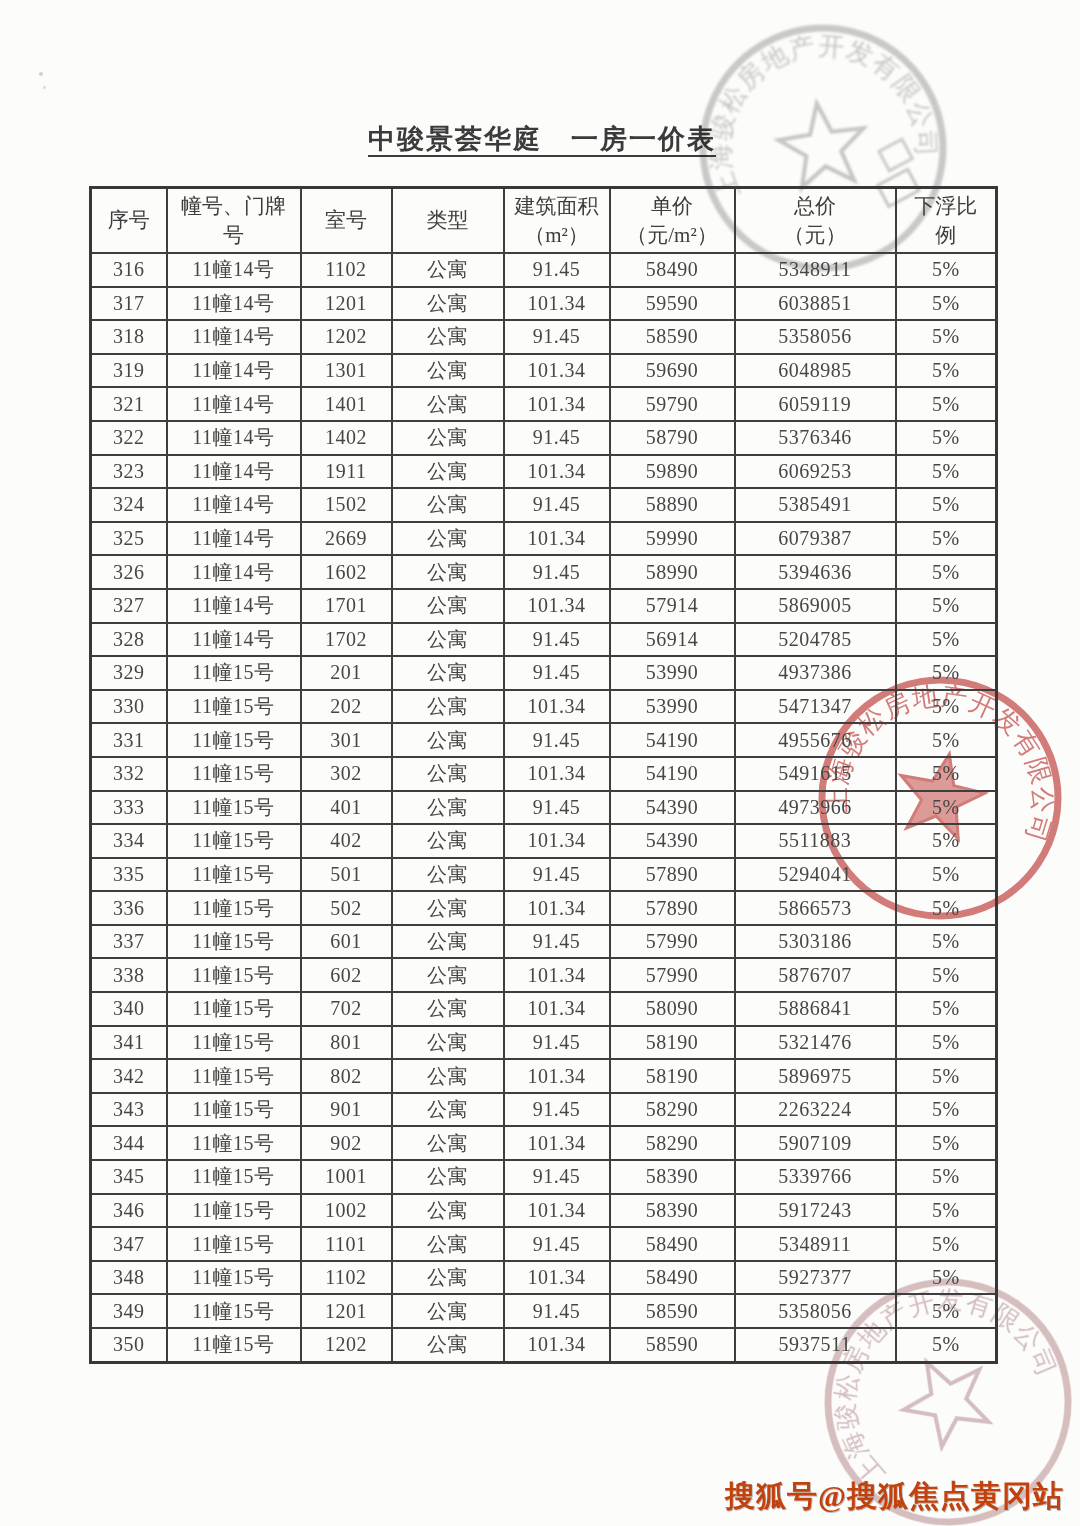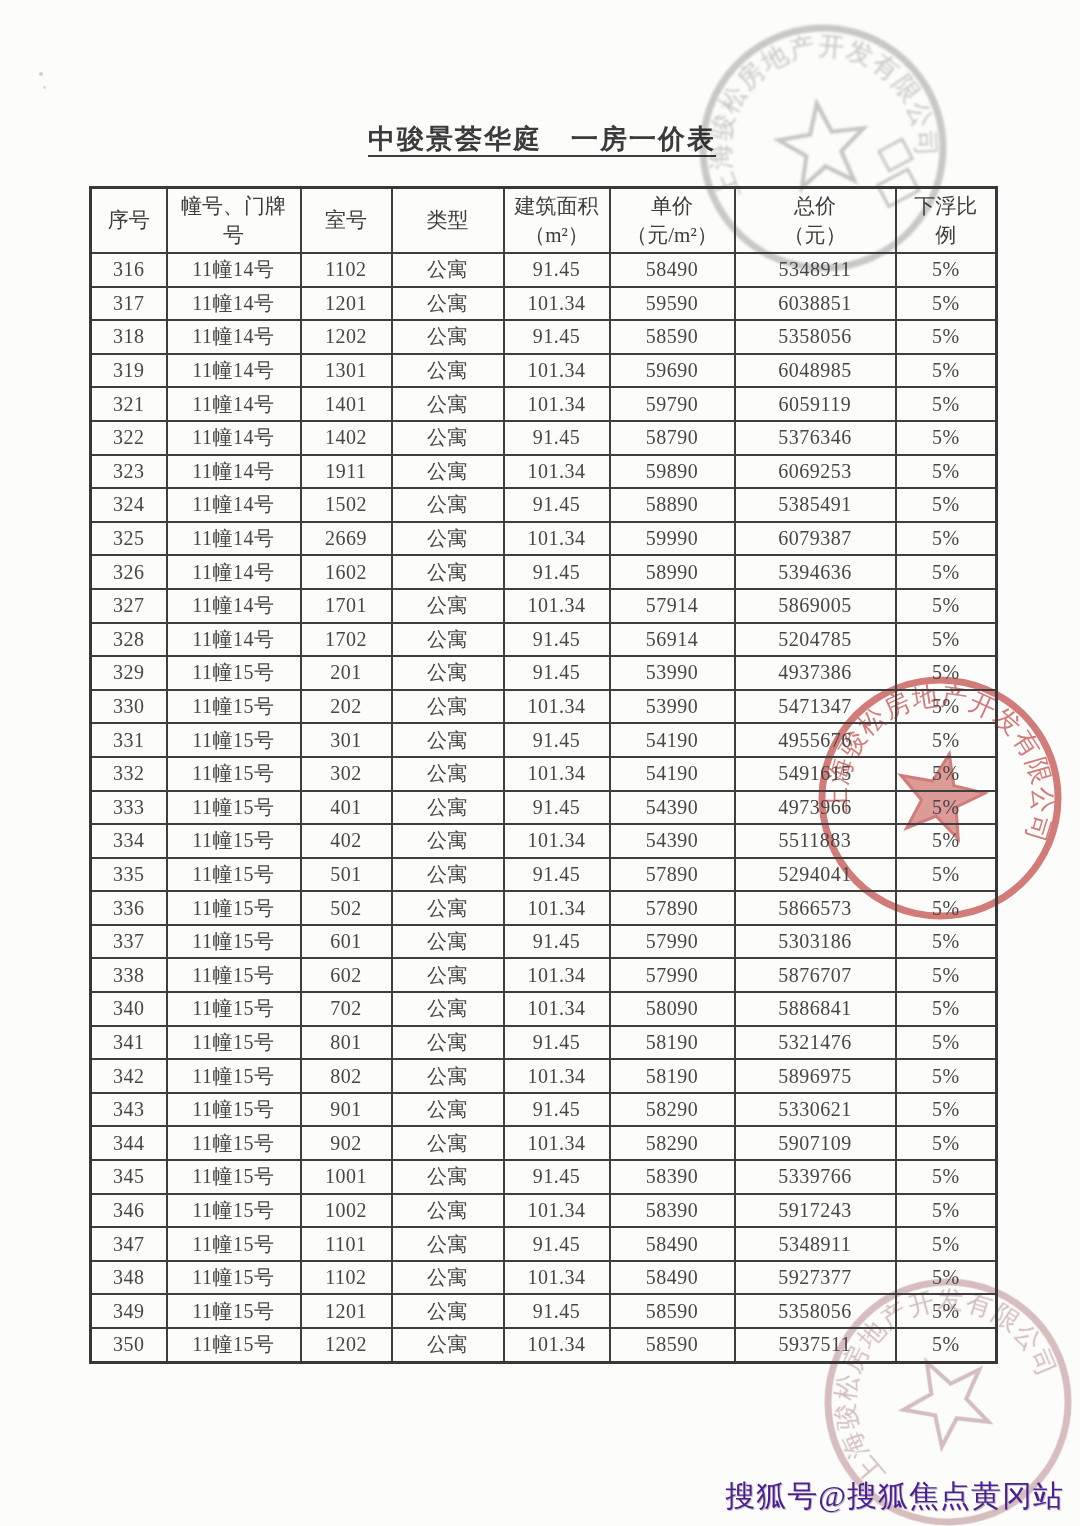--- a/index.html
+++ b/index.html
@@ -68,23 +68,23 @@
     pointer-events: none;
   }
   .stamp-top    { filter: blur(0.8px); opacity: 0.55; }
   .stamp-middle { opacity: 0.88; }
   .stamp-bottom { filter: blur(0.6px); opacity: 0.55; }
 
   .watermark {
     position: absolute;
     right: 16px; top: 1476px;
     font-size: 30px;
-    font-weight: normal;
+    font-weight: bold;
     letter-spacing: 1px;
-    color: #4c1d95;
+    color: #c2410c;
     text-shadow: 1px 1px 0 #bdbdbd;
     font-family: "Liberation Serif", "DejaVu Serif", serif;
   }
 </style>
 </head>
 <body>
 
 <div class="page">
 
   <div class="speck s1"></div>
@@ -402,21 +402,21 @@
       <td>5896975</td>
       <td>5%</td>
     </tr>
         <tr>
       <td>343</td>
       <td>11幢15号</td>
       <td>901</td>
       <td>公寓</td>
       <td>91.45</td>
       <td>58290</td>
-      <td>5330621</td>
+      <td>2263224</td>
       <td>5%</td>
     </tr>
         <tr>
       <td>344</td>
       <td>11幢15号</td>
       <td>902</td>
       <td>公寓</td>
       <td>101.34</td>
       <td>58290</td>
       <td>5907109</td>

